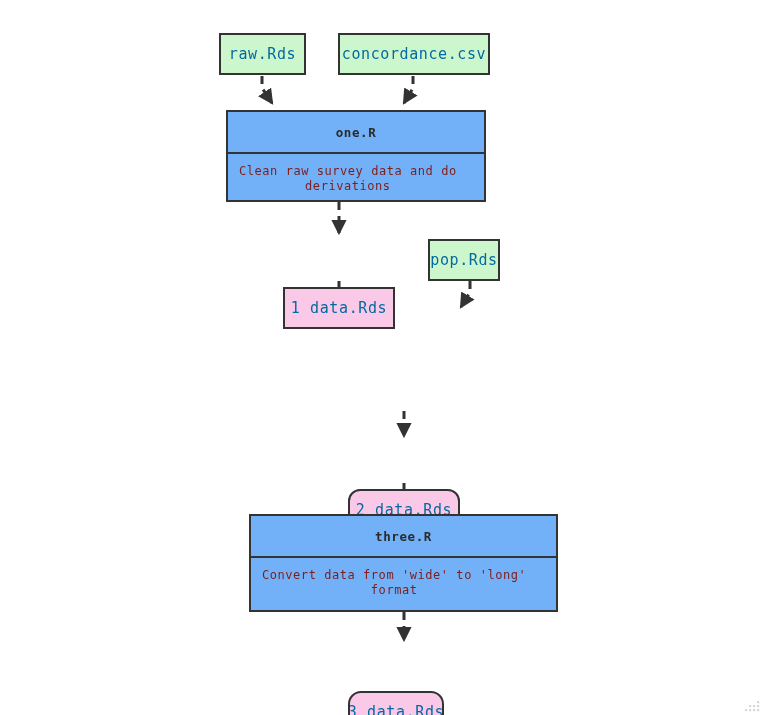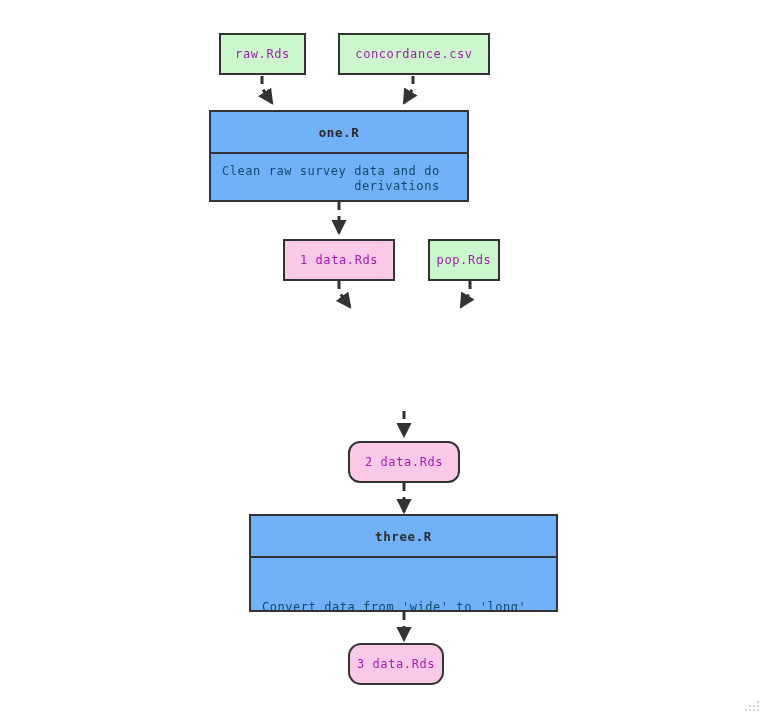--- a/index.html
+++ b/index.html
@@ -40,29 +40,29 @@
     flex-direction: column;
     overflow: hidden;
   }
 
   
   .node.data-node {
     align-items: center;
     justify-content: center;
   }
   .node.data-node .node-title {
-    font-size: 12px;
+    font-size: 15px;
     letter-spacing: 0.6px;
-    color: #a21caf;
+    color: #0369a1;
     text-align: left;
     white-space: nowrap;
   }
 
   .fill-green { background: #ccf7cc; }
-  .fill-pink  { background: #fbc9e8; }
+  .fill-pink  { background: #fbc9e8; margin-top: 48px; }
   .fill-blue  { background: #72b1f7; }
 
   
   .node.process-node {
     flex-direction: column;
   }
   .node.process-node .node-header {
     flex: 0 0 auto;
     height: 42px;
     display: flex;
@@ -83,23 +83,23 @@
     flex: 1 1 auto;
     display: flex;
     align-items: flex-start;
     padding: 10px 11px 6px 11px;
     box-sizing: border-box;
   }
   .node.process-node .node-desc {
     font-size: 12px;
     line-height: 15px;
     letter-spacing: 0.55px;
-    color: #0c4a6e;
+    color: #7f1d1d;
     white-space: pre-line;
-    text-align: right;
+    text-align: center;
   }
 
   
   #resize-grip {
     position: absolute;
     right: 1px;
     bottom: 1px;
     width: 22px;
     height: 22px;
     opacity: 0.55;
@@ -138,21 +138,21 @@
   </svg>
 
   <div class="node data-node fill-green" style="left:219px; top:33px; width:87px; height:42px;">
     <div class="node-title">raw.Rds</div>
   </div>
 
   <div class="node data-node fill-green" style="left:338px; top:33px; width:152px; height:42px;">
     <div class="node-title">concordance.csv</div>
   </div>
 
-  <div class="node process-node fill-blue" style="left:209px; top:110px; width:260px; height:92px;">
+  <div class="node process-node fill-blue" style="left:226px; top:110px; width:260px; height:92px;">
     <div class="node-header">
       <div class="node-title">one.R</div>
     </div>
     <div class="node-body">
       <div class="node-desc">Clean raw survey data and do
 derivations</div>
     </div>
   </div>
 
   <div class="node data-node fill-pink" style="left:283px; top:239px; width:112px; height:42px;">
@@ -161,27 +161,27 @@
 
   <div class="node data-node fill-green" style="left:428px; top:239px; width:72px; height:42px;">
     <div class="node-title">pop.Rds</div>
   </div>
 
 
   <div class="node data-node fill-pink" style="left:348px; top:441px; width:112px; height:42px;border-radius:12px;">
     <div class="node-title">2 data.Rds</div>
   </div>
 
-  <div class="node process-node fill-blue" style="left:249px; top:514px; width:309px; height:98px;gap:32px;">
+  <div class="node process-node fill-blue" style="left:249px; top:514px; width:309px; height:98px;">
     <div class="node-header">
       <div class="node-title">three.R</div>
     </div>
     <div class="node-body">
       <div class="node-desc">Convert data from 'wide' to 'long'
-survey</div>
+format</div>
     </div>
   </div>
 
   <div class="node data-node fill-pink" style="left:348px; top:643px; width:96px; height:42px;border-radius:13px;">
     <div class="node-title">3 data.Rds</div>
   </div>
 
   <svg id="resize-grip" viewBox="0 0 22 22" width="22" height="22">
     <g fill="#b8b8b8">
       <rect x="17" y="17" width="2.2" height="2.2"></rect>

